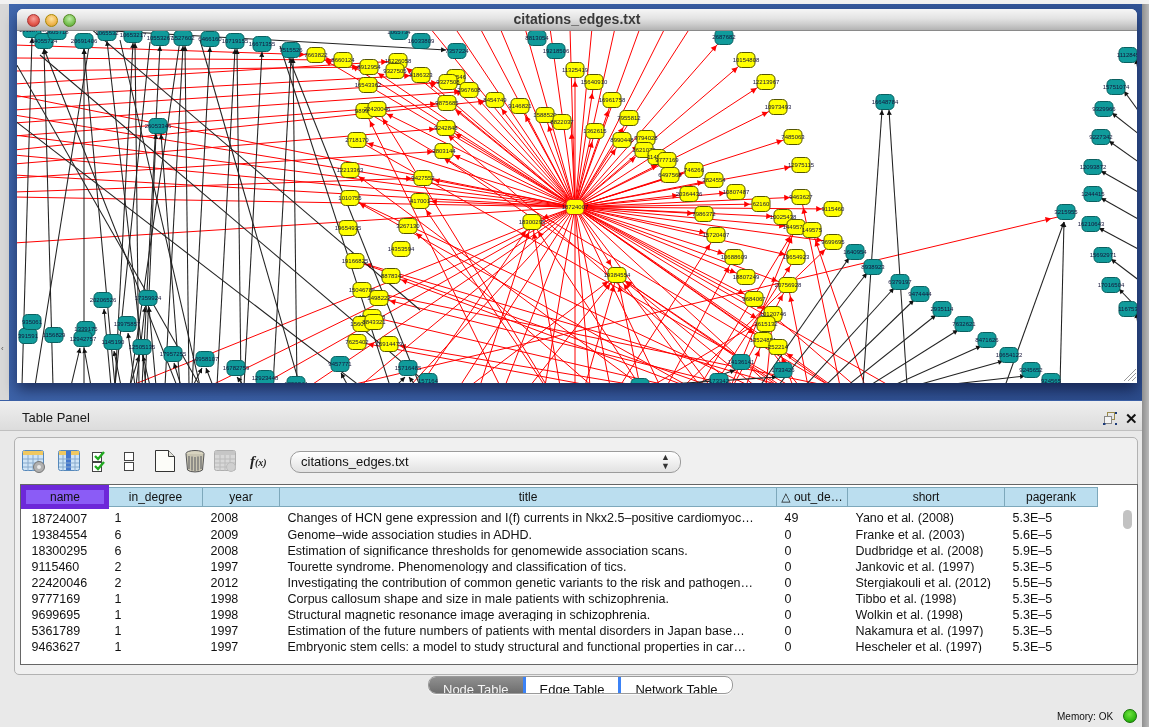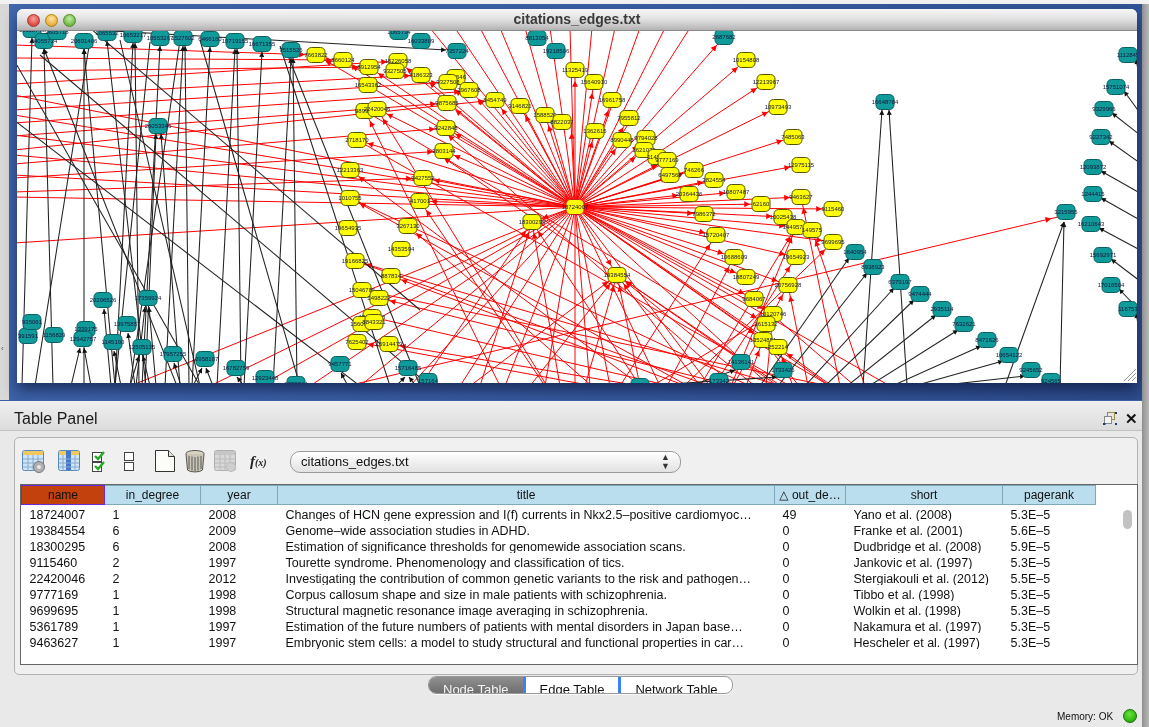--- a/index.html
+++ b/index.html
@@ -9,29 +9,29 @@
 .macwin {position:absolute;left:17px;top:9px;width:1120px;height:374px;border-radius:6px 6px 0 0;box-shadow:0 7px 14px rgba(0,0,25,0.5);background:#fff}
 .titlebar {position:absolute;left:0;top:0;width:1120px;height:22px;border-radius:6px 6px 0 0;background:linear-gradient(#f6f6f6,#e3e3e3 45%,#cfcfcf 70%,#b3b3b3);border-bottom:1px solid #8a8a8a}
 .title {position:absolute;width:100%;text-align:center;top:2px;font-size:14px;font-weight:bold;color:#3a3a3a}
 .tl {position:absolute;top:4.5px;width:13px;height:13px;border-radius:50%}
 .tl.r {left:10px;background:radial-gradient(circle at 50% 35%,#f7a09a,#e2564a 60%,#b33a30);border:0.5px solid #a33}
 .tl.y {left:28px;background:radial-gradient(circle at 50% 35%,#fde3a0,#f0b54d 60%,#c8903a);border:0.5px solid #a80}
 .tl.g {left:46px;background:radial-gradient(circle at 50% 35%,#c0eda8,#77c151 60%,#4f9939);border:0.5px solid #582}
 
 .panel {position:absolute;left:0;top:400px;width:1142px;height:327px;background:#e9e9e9}
 .pheader {position:absolute;left:0;top:0;width:100%;height:31px;background:linear-gradient(#efefef,#dcdcdc);border-top:1px solid #3a5fa5;border-bottom:1px solid #c0c0c0}
-.ptitle {position:absolute;left:14px;top:9px;font-size:16px;color:#1a1a1a}
+.ptitle {position:absolute;left:22px;top:9px;font-size:13px;color:#1a1a1a}
 .ficon {position:absolute;left:1103px;top:11px;width:14px;height:13px}
 .xicon {position:absolute;left:1125px;top:9px;font-size:15px;font-weight:bold;color:#111}
 .container {position:absolute;left:14px;top:37px;width:1124px;height:238px;background:#f0f0f0;border:1px solid #b2b2b2;border-radius:5px}
 .combo {position:absolute;left:275px;top:13px;width:391px;height:22px;background:linear-gradient(#ffffff,#ededed 60%,#e2e2e2);border:1px solid #9b9b9b;border-radius:10px;font-size:13px;color:#111;line-height:20px;padding-left:10px}
 .combo .arr {position:absolute;right:10px;top:1px;font-size:9px;color:#333;line-height:9px}
 table.data {position:absolute;left:0;top:0;width:1074px;border-collapse:collapse;font-size:12.5px;table-layout:fixed;background:#fff}
 table.data th {background:#bbdeef;border:1px solid #7da8bb;font-weight:normal;font-size:12px;height:19px;padding:0;color:#111}
-table.data th.c1 {background:#c2410c;border:1px solid #6d28d9}
+table.data th.c1 {background:#8b5cf6;border:5px solid #6d28d9}
 table.data td {height:12px;line-height:12px;padding:4px 0 0 8px;white-space:nowrap;overflow:hidden;color:#111}
 table.data .c1 {width:83px} table.data .c2 {width:96px} table.data .c3 {width:77px}
 table.data .c4 {width:497px} table.data .c5 {width:71px} table.data .c6 {width:157px}
 table.data .c7 {width:93px}
 td.c6 {padding-left:7px}
 .tablewrap {position:absolute;left:5px;top:46px;width:1118px;height:181px;background:#fff;border:1px solid #666;overflow:hidden}
 .vscroll {position:absolute;left:1102px;top:25px;width:12px;height:155px}
 .vthumb {position:absolute;left:0;top:0px;width:9px;height:19px;background:#c2c2c2;border-radius:5px}
 .tabs {position:absolute;left:428px;top:276px;height:18px;border:1px solid #9a9a9a;border-radius:8px;overflow:hidden;display:flex;background:#fff;box-shadow:0 1px 0 rgba(255,255,255,.7)}
 .tab {font-size:13px;line-height:18px;padding:4px 14px;color:#111}
@@ -831,21 +831,21 @@
               <td class="c5">49</td>
               <td class="c6">Yano et al. (2008)</td>
               <td class="c7">5.3E–5</td>
             </tr>
 <tr>
               <td class="c1">19384554</td>
               <td class="c2">6</td>
               <td class="c3">2009</td>
               <td class="c4">Genome–wide association studies in ADHD.</td>
               <td class="c5">0</td>
-              <td class="c6">Franke et al. (2001)</td>
+              <td class="c6">Franke et al. (2003)</td>
               <td class="c7">5.6E–5</td>
             </tr>
 <tr>
               <td class="c1">18300295</td>
               <td class="c2">6</td>
               <td class="c3">2008</td>
               <td class="c4">Estimation of significance thresholds for genomewide association scans.</td>
               <td class="c5">0</td>
               <td class="c6">Dudbridge et al. (2008)</td>
               <td class="c7">5.9E–5</td>

